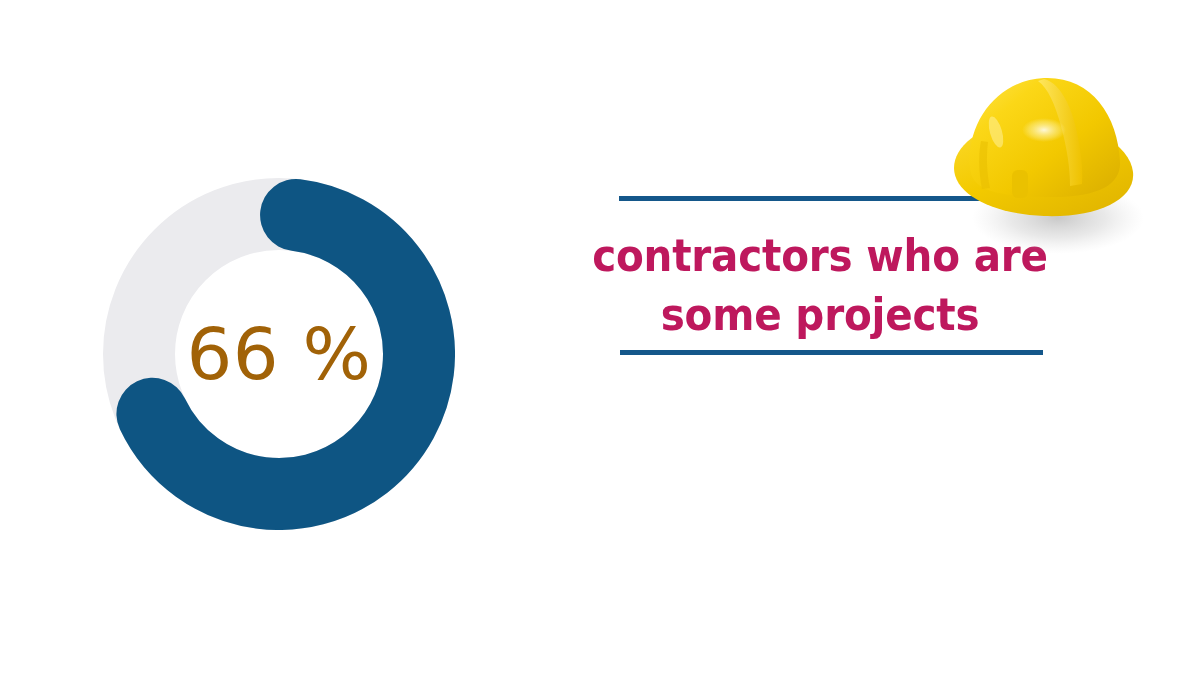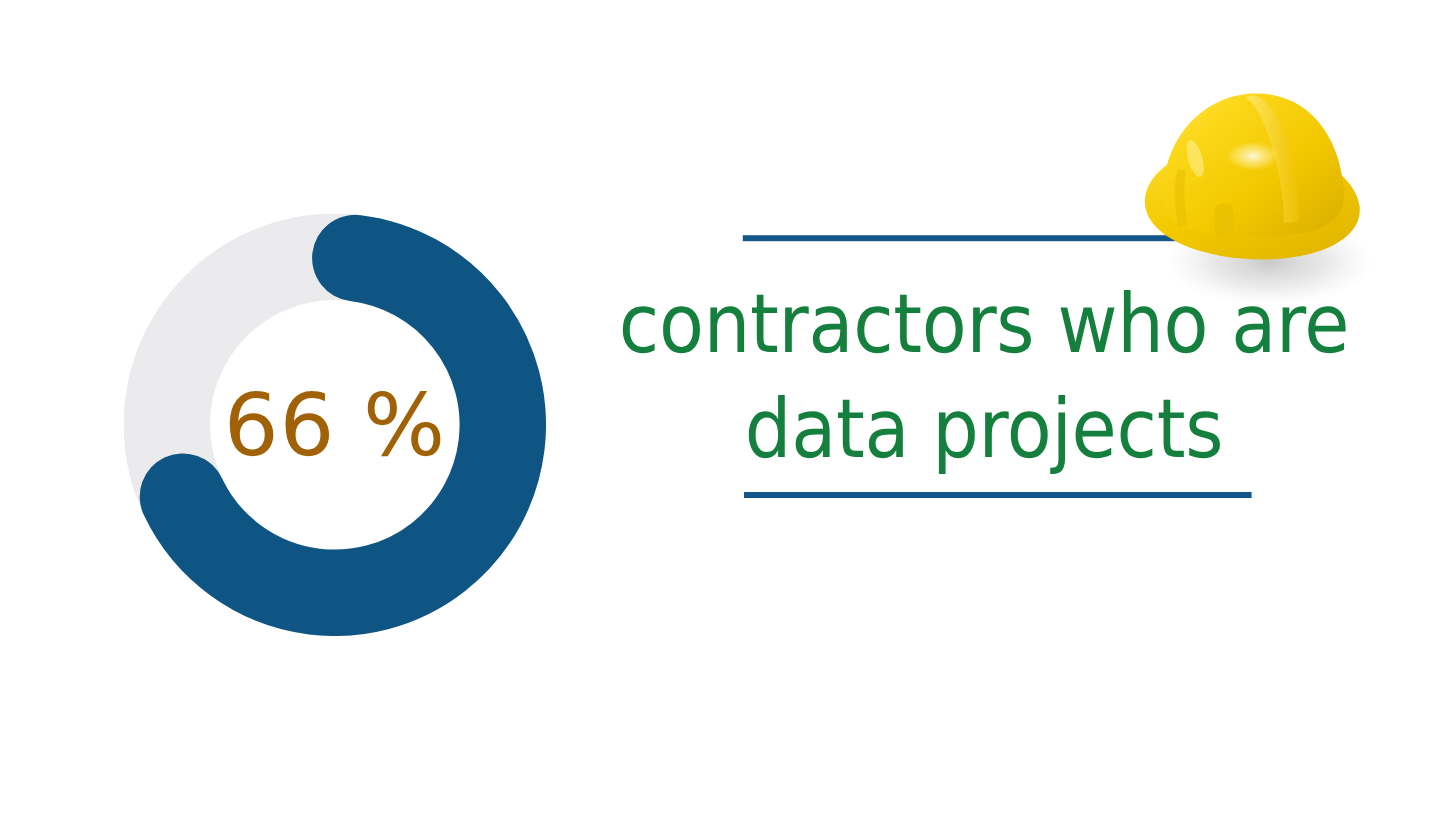--- a/index.html
+++ b/index.html
@@ -67,25 +67,25 @@
     margin-left: 99px;
   }
   #rule-bottom {
     width: 423px;
     margin-left: 100px;
     margin-top: 6px;
   }
   #statement-text {
     margin: 26px 0 0 0;
     font-family: "DejaVu Sans Condensed", "Liberation Sans Narrow", "Liberation Sans", sans-serif;
-    font-weight: 400;
-    font-size: 68px;
+    font-weight: 700;
+    font-size: 45px;
     line-height: 1.30;
     text-align: center;
-    color: #15803d;
+    color: #be185d;
     width: 620px;
     margin-left: -10px;
     letter-spacing: -0.2px;
   }
   #statement-text span {
     display: block;
     white-space: nowrap;
   }
 
   
@@ -126,21 +126,21 @@
 
       <circle cx="176" cy="176" r="140" fill="none" stroke="#0e5583" stroke-width="72" stroke-linecap="round" stroke-dasharray="580.57 299.08" stroke-dashoffset="0" transform="rotate(-83 176 176)"></circle>
     </svg>
     <div id="donut-value">66 %</div>
   </div>
 
   <div id="statement-block">
     <div id="rule-top" class="rule"></div>
     <div id="statement-text">
       <span>contractors who are</span>
-      <span>data projects</span>
+      <span>some projects</span>
     </div>
     <div id="rule-bottom" class="rule"></div>
   </div>
 
 
   <div id="hardhat">
     <svg viewBox="0 0 205 200">
       <defs>
         <radialGradient id="shadowGrad" cx="50%" cy="50%" r="50%">
           <stop offset="0%" stop-color="#9d9d9d" stop-opacity="0.55"></stop>

